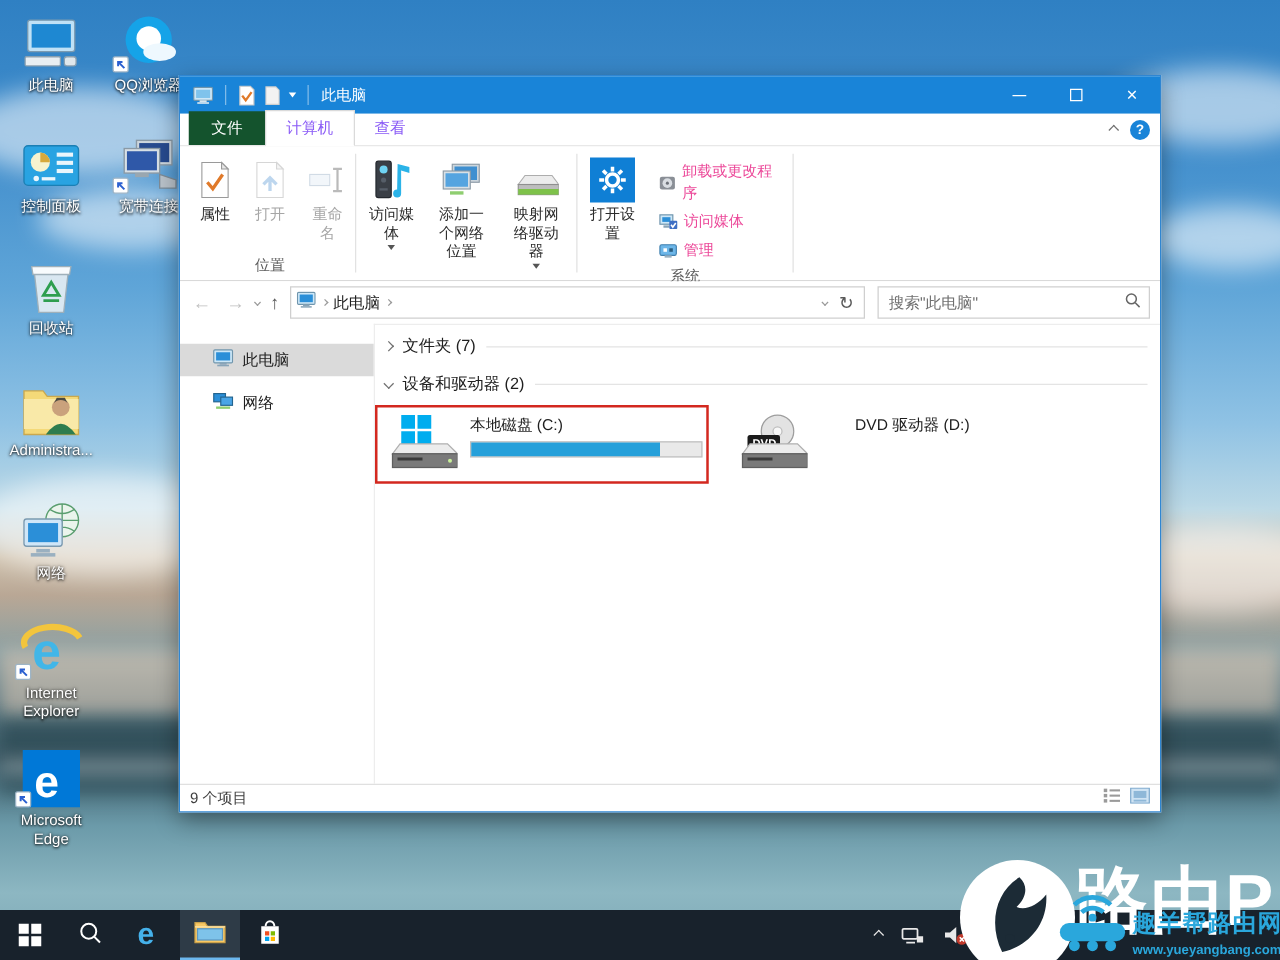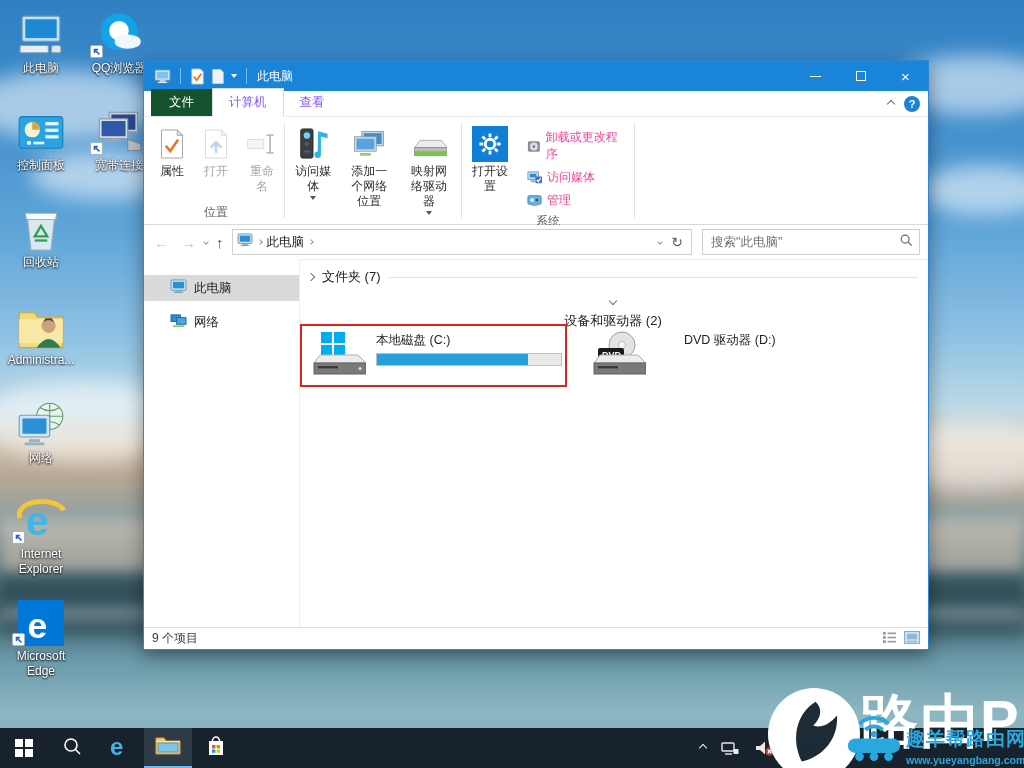--- a/index.html
+++ b/index.html
@@ -487,21 +487,21 @@
           <span>网络</span>
         </div>
       </div>
 
       <div class="main">
         <div class="ghdr" style="top:8px;">
           <span class="chev right"></span>
           <span class="gtext">文件夹 (7)</span>
           <div class="gline"></div>
         </div>
-        <div class="ghdr" style="top:38px;flex-direction:column;">
+        <div class="ghdr" style="top:38px;">
           <span class="chev down"></span>
           <span class="gtext">设备和驱动器 (2)</span>
           <div class="gline"></div>
         </div>
 
         <div class="drive" style="left:10px;top:70px;">
           <span>
             <svg width="56" height="48" viewBox="0 0 56 46">
                 <g>
                   <rect x="11" y="1" width="11" height="11" fill="#00adef"></rect>

